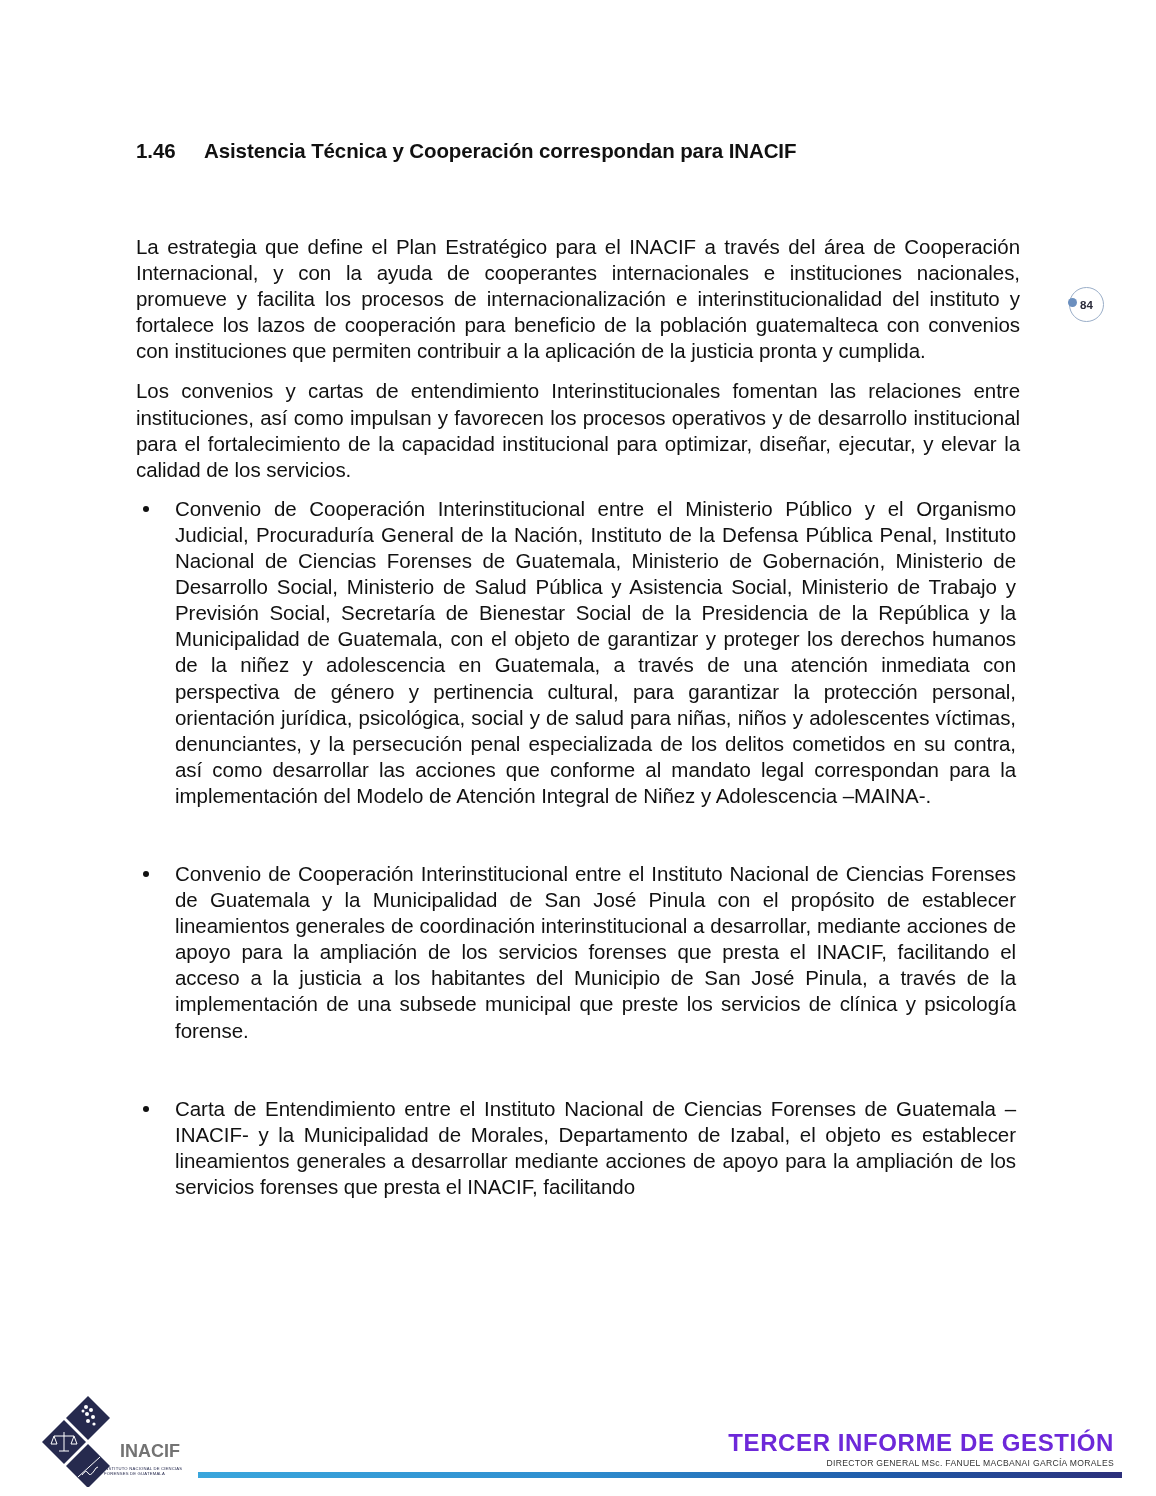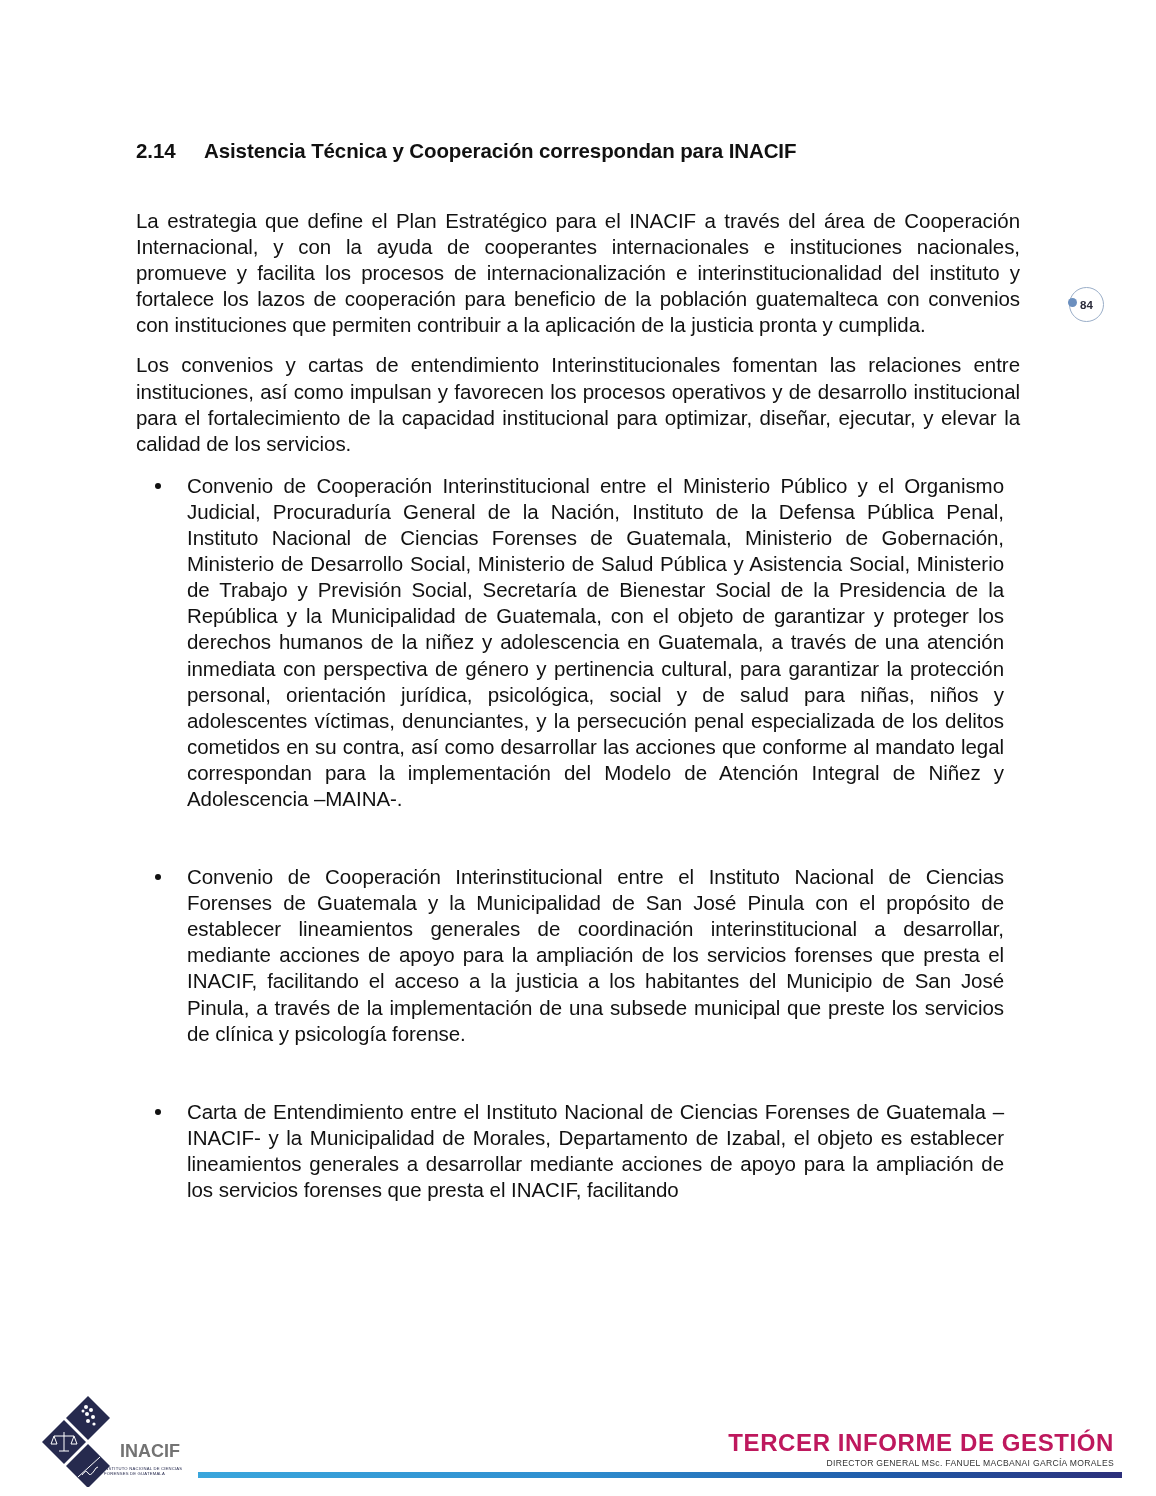--- a/index.html
+++ b/index.html
@@ -34,25 +34,25 @@
       top: 208px;
       width: 884px;
       font-size: 20.5px;
       line-height: 26.1px;
     }
     .para {
       margin: 0 0 13px 0;
       text-align: justify;
       letter-spacing: -0.05px;
     }
-    .para.p1 { margin-bottom: 14px; }
+    .para.p1 { margin-bottom: 14px; margin-top: 26px; }
     .para.p3 { margin-bottom: 14px; }
     ul.bullets {
       list-style: none;
-      margin: 16px;
+      margin: 4px;
       padding: 0;
     }
     ul.bullets li {
       position: relative;
       padding-left: 35px;
       text-align: justify;
       letter-spacing: -0.05px;
     }
     ul.bullets li .bullet-dot {
       position: absolute;
@@ -128,42 +128,42 @@
       width: 924px;
       height: 6px;
       background: linear-gradient(to right, #3aa6dc 0%, #2f8fd0 40%, #1f5aa8 75%, #2c2f7a 100%);
     }
     .report-title {
       position: absolute;
       right: 42px;
       top: 1431px;
       font-size: 24px;
       font-weight: bold;
-      color: #be185d;
+      color: #6d28d9;
       letter-spacing: 0.6px;
       white-space: nowrap;
       line-height: 1;
     }
     .report-subtitle {
       position: absolute;
       right: 42px;
       top: 1459px;
       font-size: 8.6px;
       color: #333333;
       letter-spacing: 0.3px;
       white-space: nowrap;
       line-height: 1;
       text-align: right;
     }
   </style>
 </head>
 <body>
 
 <div class="section-title">
-  <span class="num">2.14</span><span>Asistencia Técnica y Cooperación correspondan para INACIF</span>
+  <span class="num">1.46</span><span>Asistencia Técnica y Cooperación correspondan para INACIF</span>
 </div>
 
 <div class="page-badge">
   <span>84</span>
 </div>
 <div class="page-badge-dot"></div>
 
 <div class="content">
   <p class="para p1">La estrategia que define el Plan Estratégico para el INACIF a través del área de Cooperación Internacional, y con la ayuda de cooperantes internacionales e instituciones nacionales, promueve y facilita los procesos de internacionalización e interinstitucionalidad del instituto y fortalece los lazos de cooperación para beneficio de la población guatemalteca con convenios con instituciones que permiten contribuir a la aplicación de la justicia pronta y cumplida.</p>
   <p class="para p2">Los convenios y cartas de entendimiento Interinstitucionales fomentan las relaciones entre instituciones, así como impulsan y favorecen los procesos operativos y de desarrollo institucional para el fortalecimiento de la capacidad institucional para optimizar, diseñar, ejecutar, y elevar la calidad de los servicios.</p>

